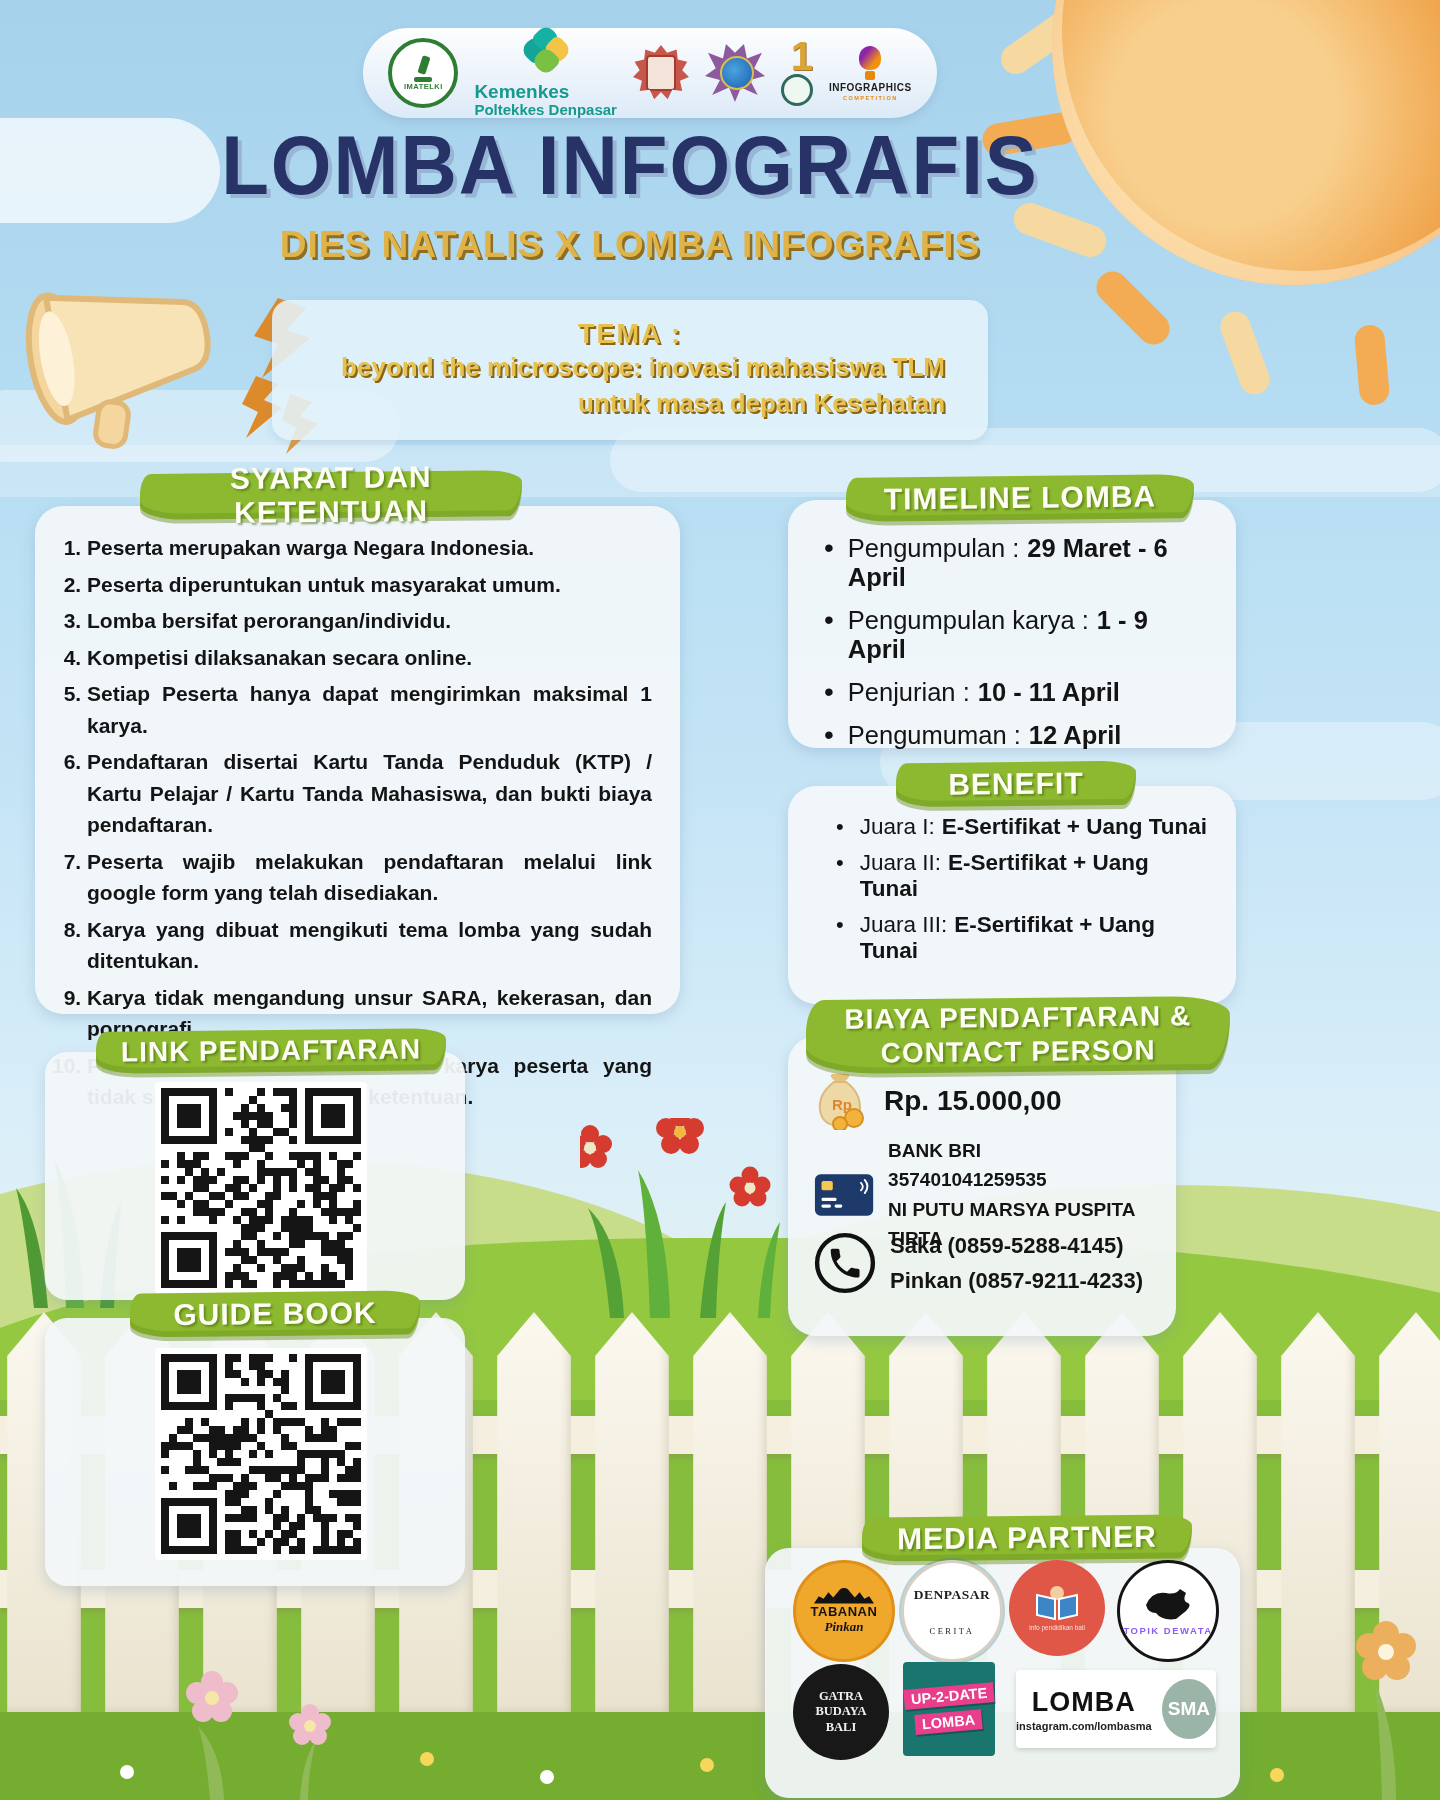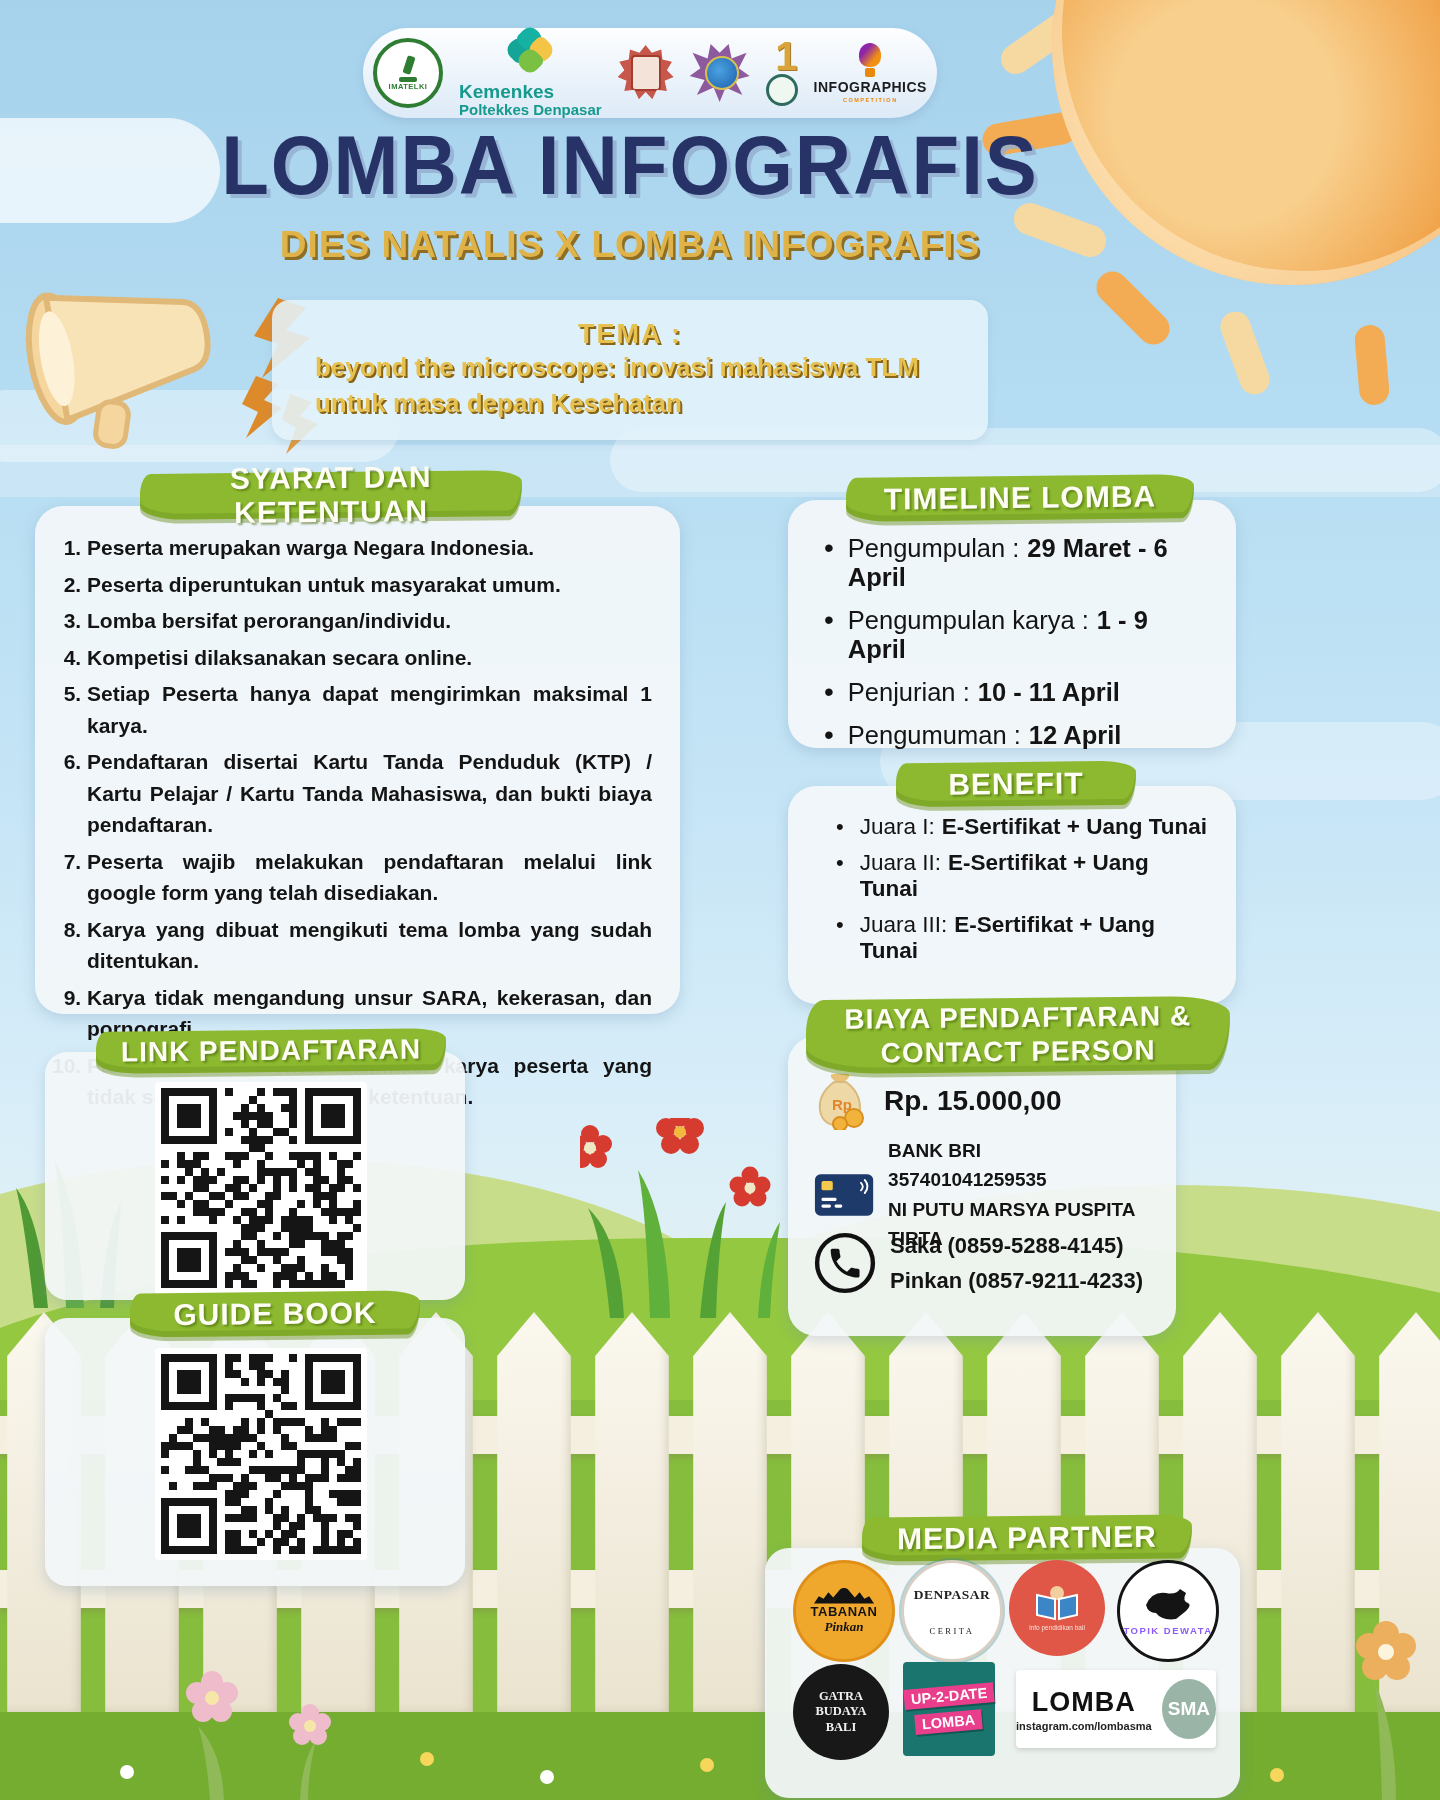--- a/index.html
+++ b/index.html
@@ -51,34 +51,34 @@
               background:radial-gradient(circle at 40% 40%,#4aa3e0,#1c5fae);border:2px solid #d8c04e;}
   .dies10{display:flex;align-items:flex-end;gap:2px;}
   .dies10 .one{font-size:40px;font-weight:700;color:#d9a43a;text-shadow:1px 1px 0 #a8772a;line-height:.8;}
   .dies10 .zero{width:26px;height:26px;border-radius:50%;border:3px solid #2e6b5e;background:#eef7f0;
                 display:flex;align-items:center;justify-content:center;font-size:7px;color:#2e6b5e;font-weight:700;}
   .infographics{display:flex;flex-direction:column;align-items:center;gap:2px;}
   .bulb{width:26px;height:34px;position:relative;}
   .bulb:before{content:"";position:absolute;left:2px;top:0;width:22px;height:24px;border-radius:50% 50% 42% 42%;
                background:linear-gradient(130deg,#8e24aa 30%,#f29111 70%);}
   .bulb:after{content:"";position:absolute;left:8px;bottom:0;width:10px;height:9px;background:#e8890c;border-radius:2px;}
-  .infographics .t1{font-size:14px;font-weight:700;color:#1c1c1c;letter-spacing:.5px;}
+  .infographics .t1{font-size:10px;font-weight:700;color:#1c1c1c;letter-spacing:.5px;}
   .infographics .t2{font-size:5.5px;font-weight:700;color:#e8890c;letter-spacing:1.5px;}
   
   .title{position:absolute;left:110px;top:120px;width:1040px;text-align:center;z-index:4;
          font-size:78px;font-weight:700;color:#273266;letter-spacing:2px;
          text-shadow:4px 4px 0 rgba(148,175,208,.85);transform:scaleY(1.06);}
   .subtitle{position:absolute;left:140px;top:224px;width:980px;text-align:center;z-index:4;
             font-size:37px;font-weight:700;color:#e0b348;letter-spacing:1px;
             text-shadow:2.5px 2.5px 0 #8e6d25;}
   .tema-box{position:absolute;left:272px;top:300px;width:716px;height:140px;border-radius:18px;z-index:4;
             background:rgba(228,242,250,.88);box-shadow:0 3px 8px rgba(120,150,180,.2);
             display:flex;flex-direction:column;align-items:center;justify-content:center;gap:0;}
   .tema-label{font-size:27px;font-weight:700;color:#e6c14f;letter-spacing:2px;text-shadow:2px 2px 0 #876416;}
-  .tema-text{font-size:26px;font-weight:700;color:#e6c14f;text-align:left;line-height:1.35;width:88%;
+  .tema-text{font-size:26px;font-weight:700;color:#e6c14f;text-align:right;line-height:1.35;width:88%;
              text-shadow:2px 2px 0 #876416;}
   
   .megaphone{position:absolute;left:14px;top:248px;z-index:3;transform:rotate(-10deg);}
   .bolts{position:absolute;left:238px;top:298px;z-index:3;}
   
   .syarat-list{margin:0;padding:26px 28px 0 52px;color:#141414;font-size:21px;font-weight:700;line-height:1.5;}
   .syarat-list li{margin-bottom:5px;text-align:justify;}
   .syarat-list li::marker{font-weight:700;}
   
   .bullets{list-style:none;margin:0;padding:34px 26px 0 36px;color:#141414;}

